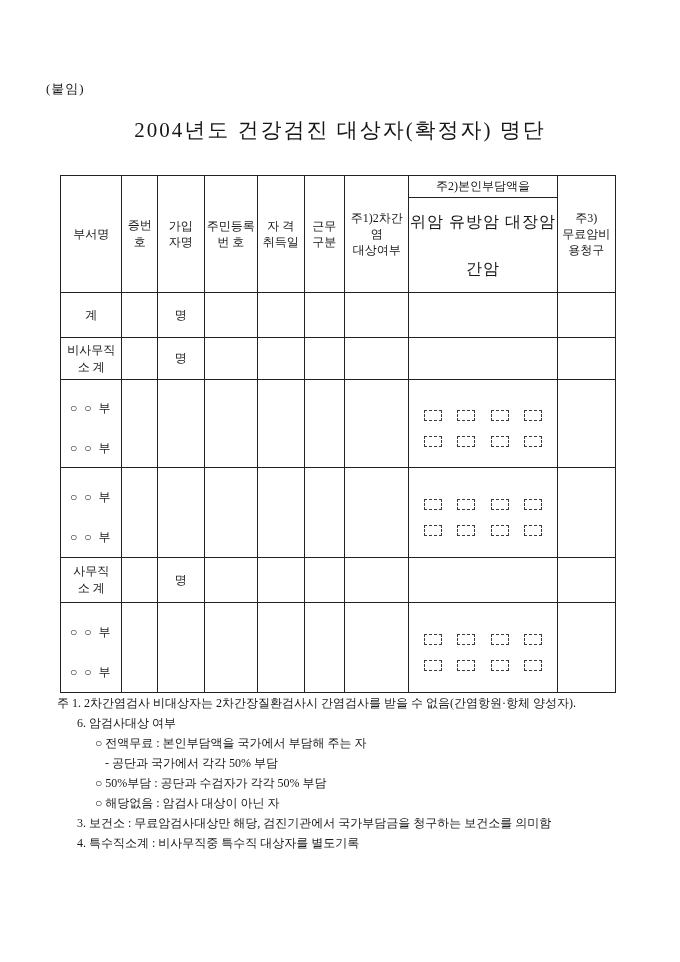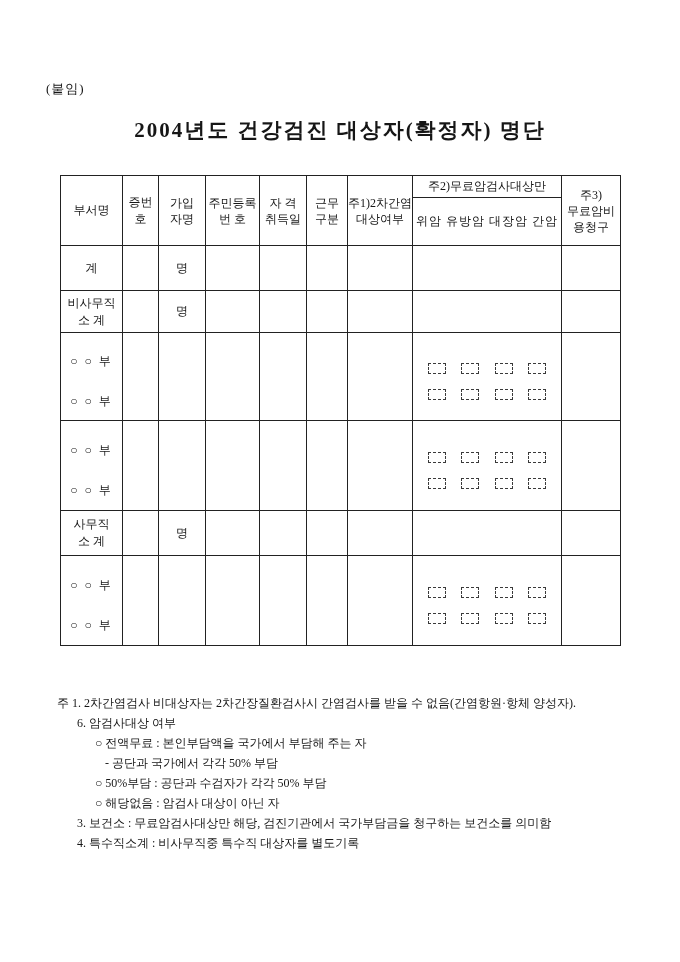--- a/index.html
+++ b/index.html
@@ -1,34 +1,34 @@
 <!DOCTYPE html>
 <html><head>
 <meta charset="utf-8">
 <style>
   html,body{margin:0;padding:0;}
   body{width:680px;height:962px;background:#ffffff;color:#161616;
        font-family:"Liberation Serif","DejaVu Serif",serif;}
-  .page{position:relative;width:680px;height:962px;overflow:hidden;background:#fff;}
+  .page{position:relative;width:616px;height:962px;overflow:hidden;background:#fff;}
 
   .attachment{position:absolute;left:46px;top:80px;font-size:13px;letter-spacing:1px;}
   .title{position:absolute;left:0;width:680px;top:116px;text-align:center;
-         font-size:21px;font-weight:bold;letter-spacing:2px;}
+         font-size:21px;font-weight:normal;letter-spacing:2px;}
 
   table.main{position:absolute;left:60px;top:175px;border-collapse:collapse;table-layout:fixed;}
   table.main td{border:1px solid #222;font-size:12px;text-align:center;
                 vertical-align:middle;padding:0;overflow:hidden;}
   .h70{height:70px;} .r45{height:45px;} .r42{height:42px;} .r88{height:88px;}
   .r36{height:36px;} .r90{height:90px;}
 
   .hdr{line-height:16px;}
   td.cert{font-size:11px;letter-spacing:0;}
   td.cancer-td{vertical-align:top;}
   .cancer-top{border-bottom:1px solid #222;line-height:21px;height:21px;font-size:12px;}
-  .cancer-sub{line-height:47px;font-size:12px;letter-spacing:1px;}
+  .cancer-sub{line-height:47px;font-size:16px;letter-spacing:1px;}
   td.free-td{vertical-align:top;padding-top:3px;}
   td.free-td .hdr{line-height:16px;}
 
   td.left{text-align:left;padding-left:4px;}
   td.left div{line-height:17px;}
 
   td.sec{vertical-align:top;text-align:center;}
   .sec-wrap{height:100%;display:flex;flex-direction:column;
             justify-content:flex-start;gap:26px;padding-top:8px;box-sizing:border-box;}
   .sec-wrap div{line-height:14px;letter-spacing:2px;}
@@ -82,21 +82,21 @@
       </td>
       <td>
         <div class="hdr">근무</div>
         <div class="hdr">구분</div>
       </td>
       <td>
         <div class="hdr">주1)2차간염</div>
         <div class="hdr">대상여부</div>
       </td>
       <td class="cancer-td">
-        <div class="cancer-top">주2)무료암검사대상만</div>
+        <div class="cancer-top">주2)본인부담액을</div>
         <div class="cancer-sub">위암 유방암 대장암 간암</div>
       </td>
       <td class="free-td">
         <div class="hdr">주3)</div>
         <div class="hdr">무료암비</div>
         <div class="hdr">용청구</div>
       </td>
     </tr>
 
     <tr class="r45">

